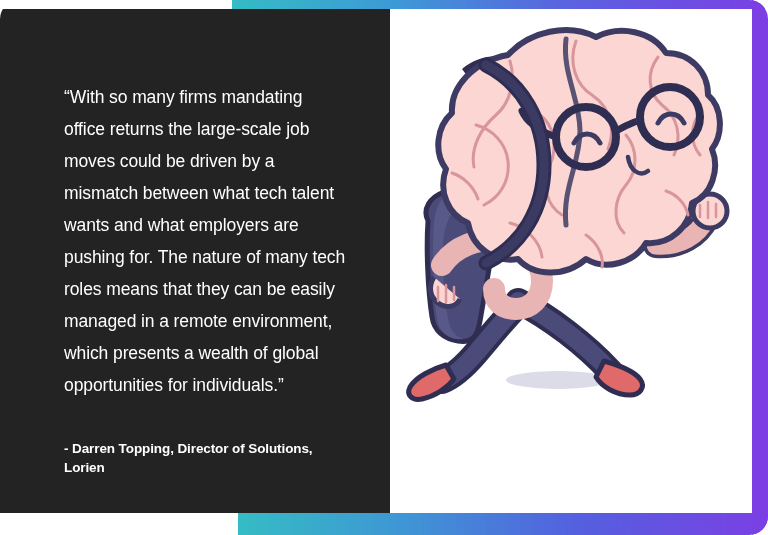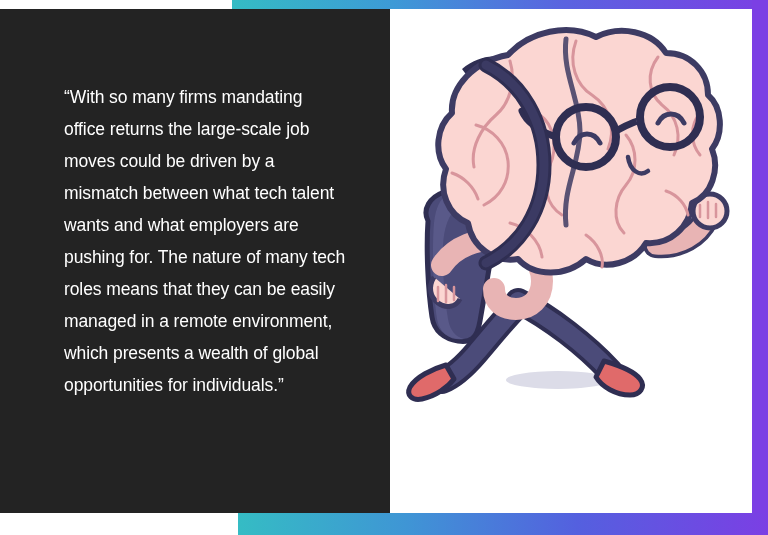--- a/index.html
+++ b/index.html
@@ -7,20 +7,21 @@
     padding: 0;
     background: #ffffff;
   }
   #stage {
     position: relative;
     width: 768px;
     height: 535px;
     overflow: hidden;
     background: #ffffff;
     font-family: "Liberation Sans", sans-serif;
+    border-radius: 19px;
   }
 
   
   .bar-top {
     position: absolute;
     left: 232px;
     top: 0;
     width: 536px;
     height: 9px;
     background: linear-gradient(90deg, #35bcc4 0%, #3d9ad6 30%, #5a63e0 62%, #7b3fe4 100%);
@@ -101,20 +102,21 @@
 
 <div id="stage">
 
   <div class="bar-top"></div>
   <div class="bar-right"></div>
   <div class="bar-right-notch"></div>
   <div class="bar-bottom"></div>
 
   <div class="quote-panel">
     <p class="quote-text">“With so many firms mandating office returns the large-scale job moves could be driven by a mismatch between what tech talent wants and what employers are pushing for. The nature of many tech roles means that they can be easily managed in a remote environment, which presents a wealth of global opportunities for individuals.”</p>
+    <p class="quote-attrib">- Darren Topping, Director of Solutions, Lorien</p>
   </div>
 
   <div class="art-card">
     <svg width="354" height="504" viewBox="0 0 354 504" aria-hidden="true">
 
       <ellipse cx="168" cy="371" rx="52" ry="9" fill="#dcdce8"></ellipse>
 
       <g>
         <path d="M38 212 C32 200 40 188 54 183 C72 177 92 180 100 190
                  C108 200 106 218 103 236 C99 260 94 290 90 312

